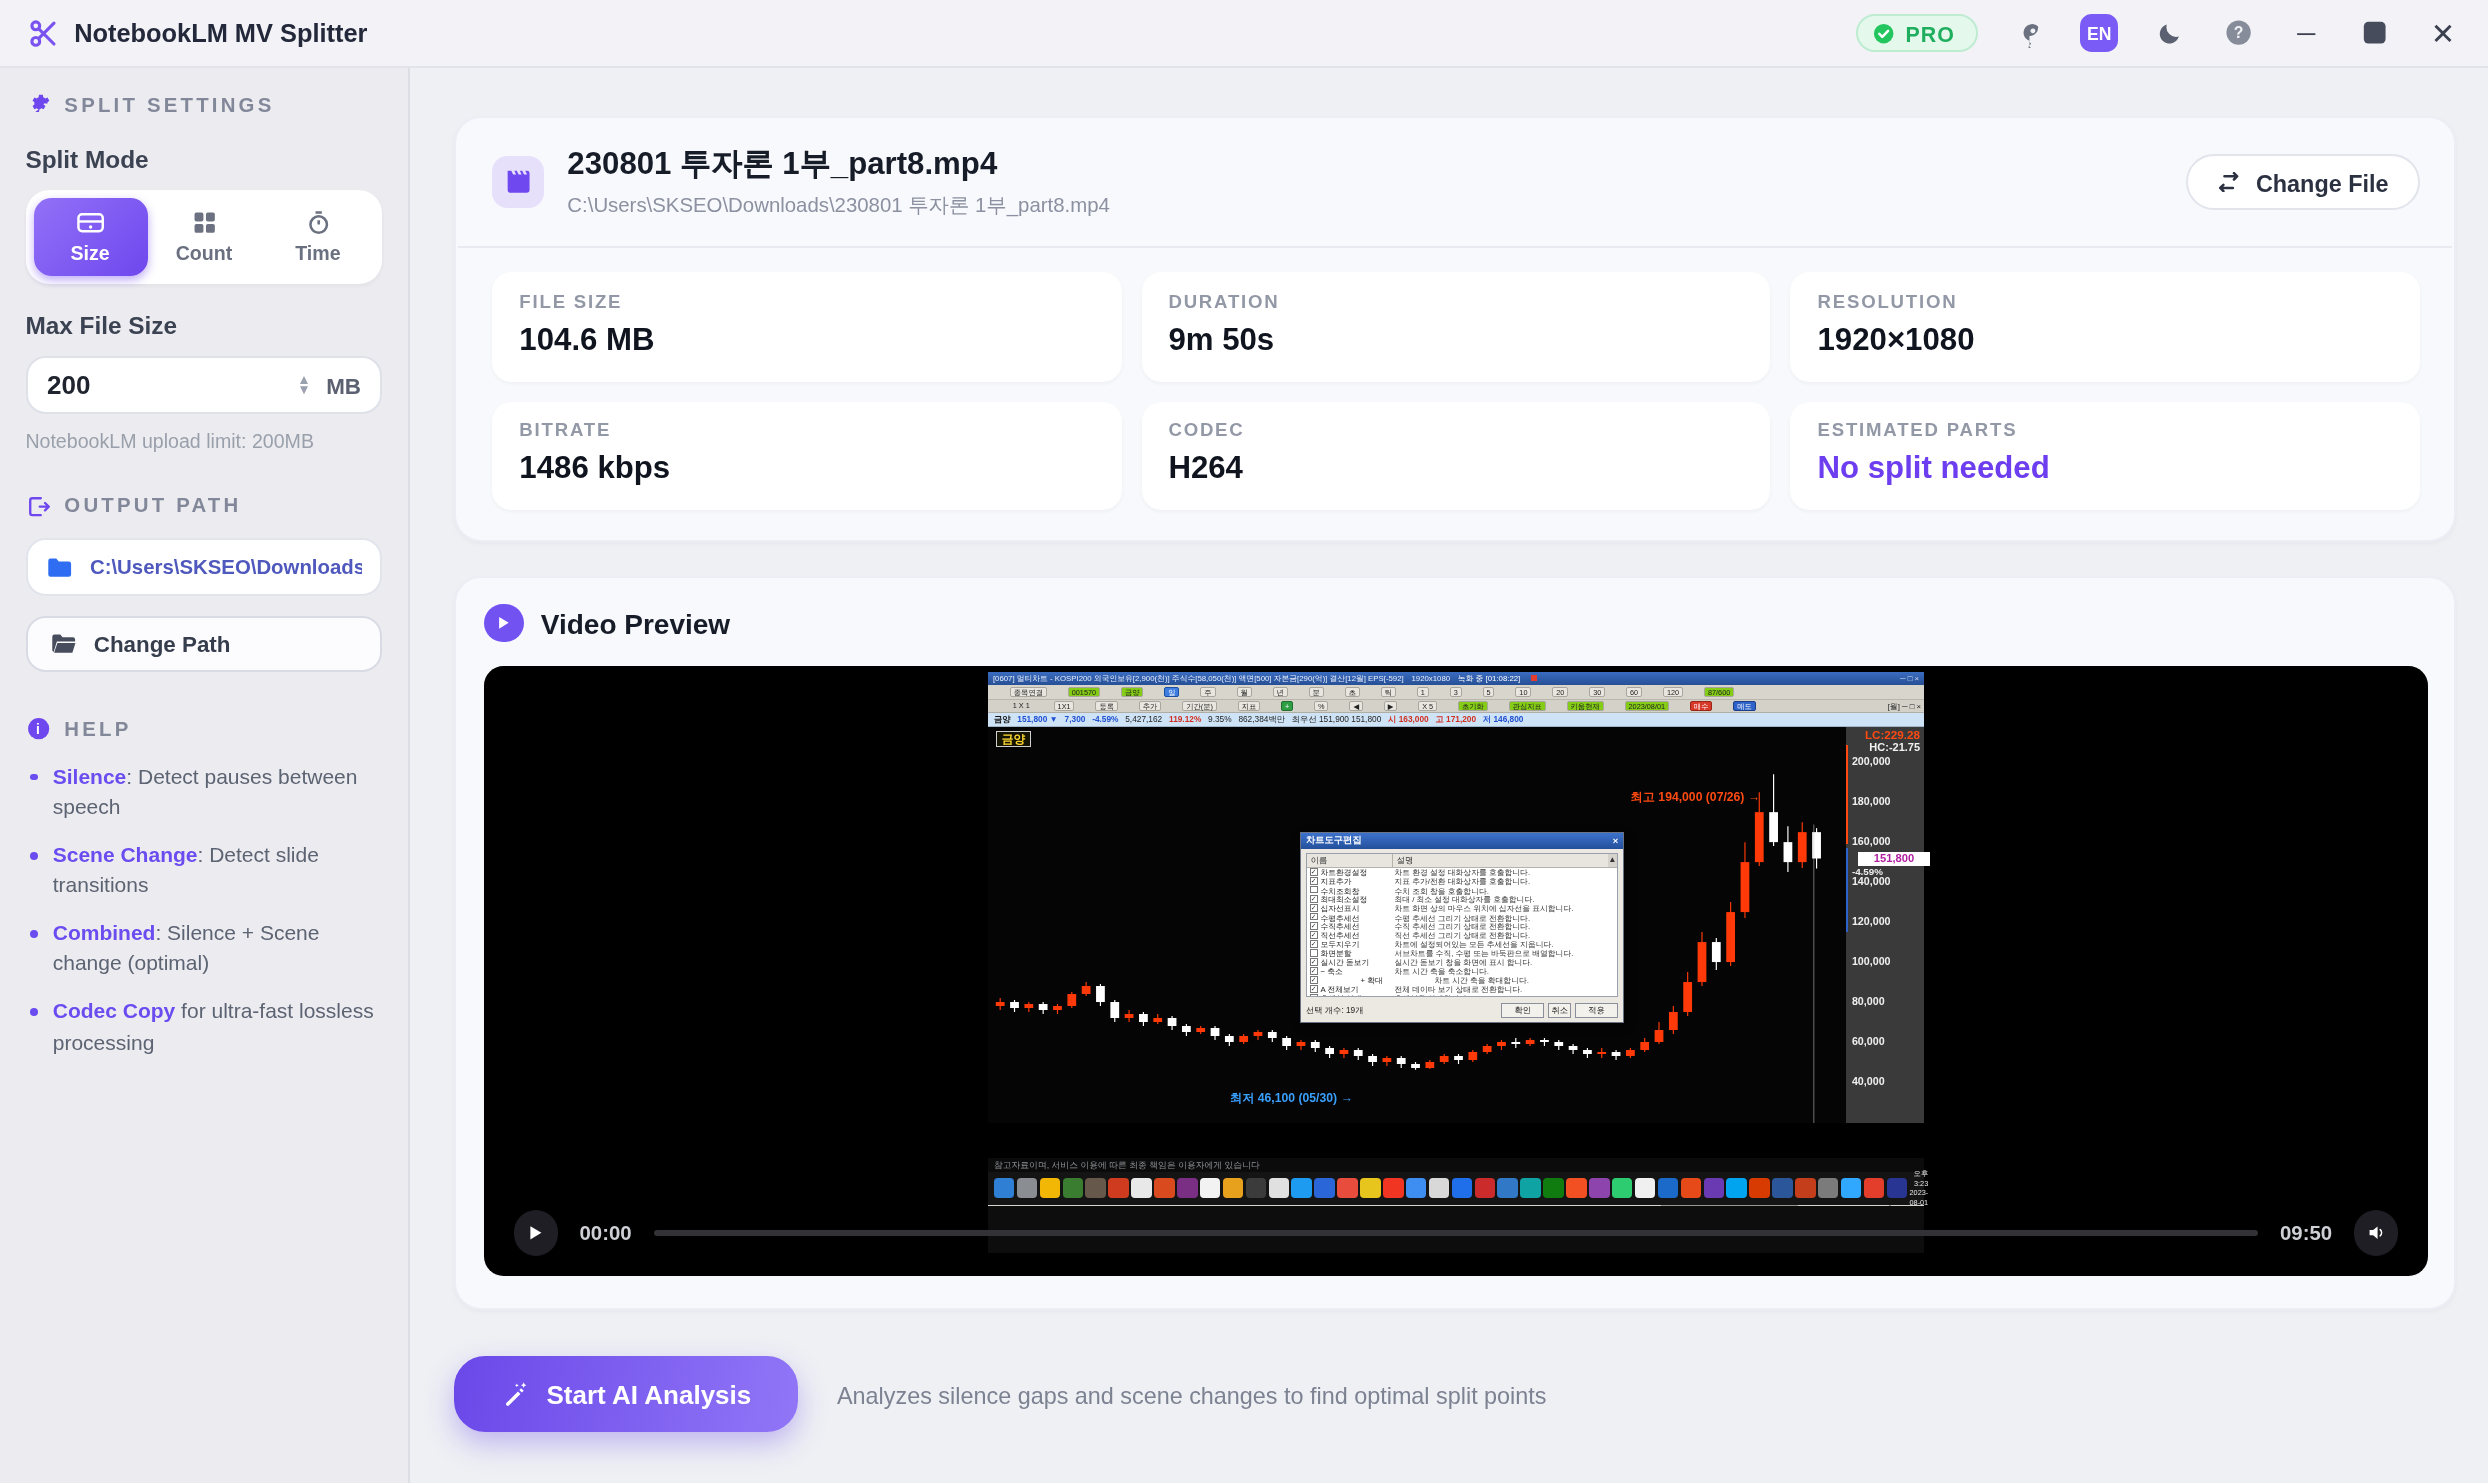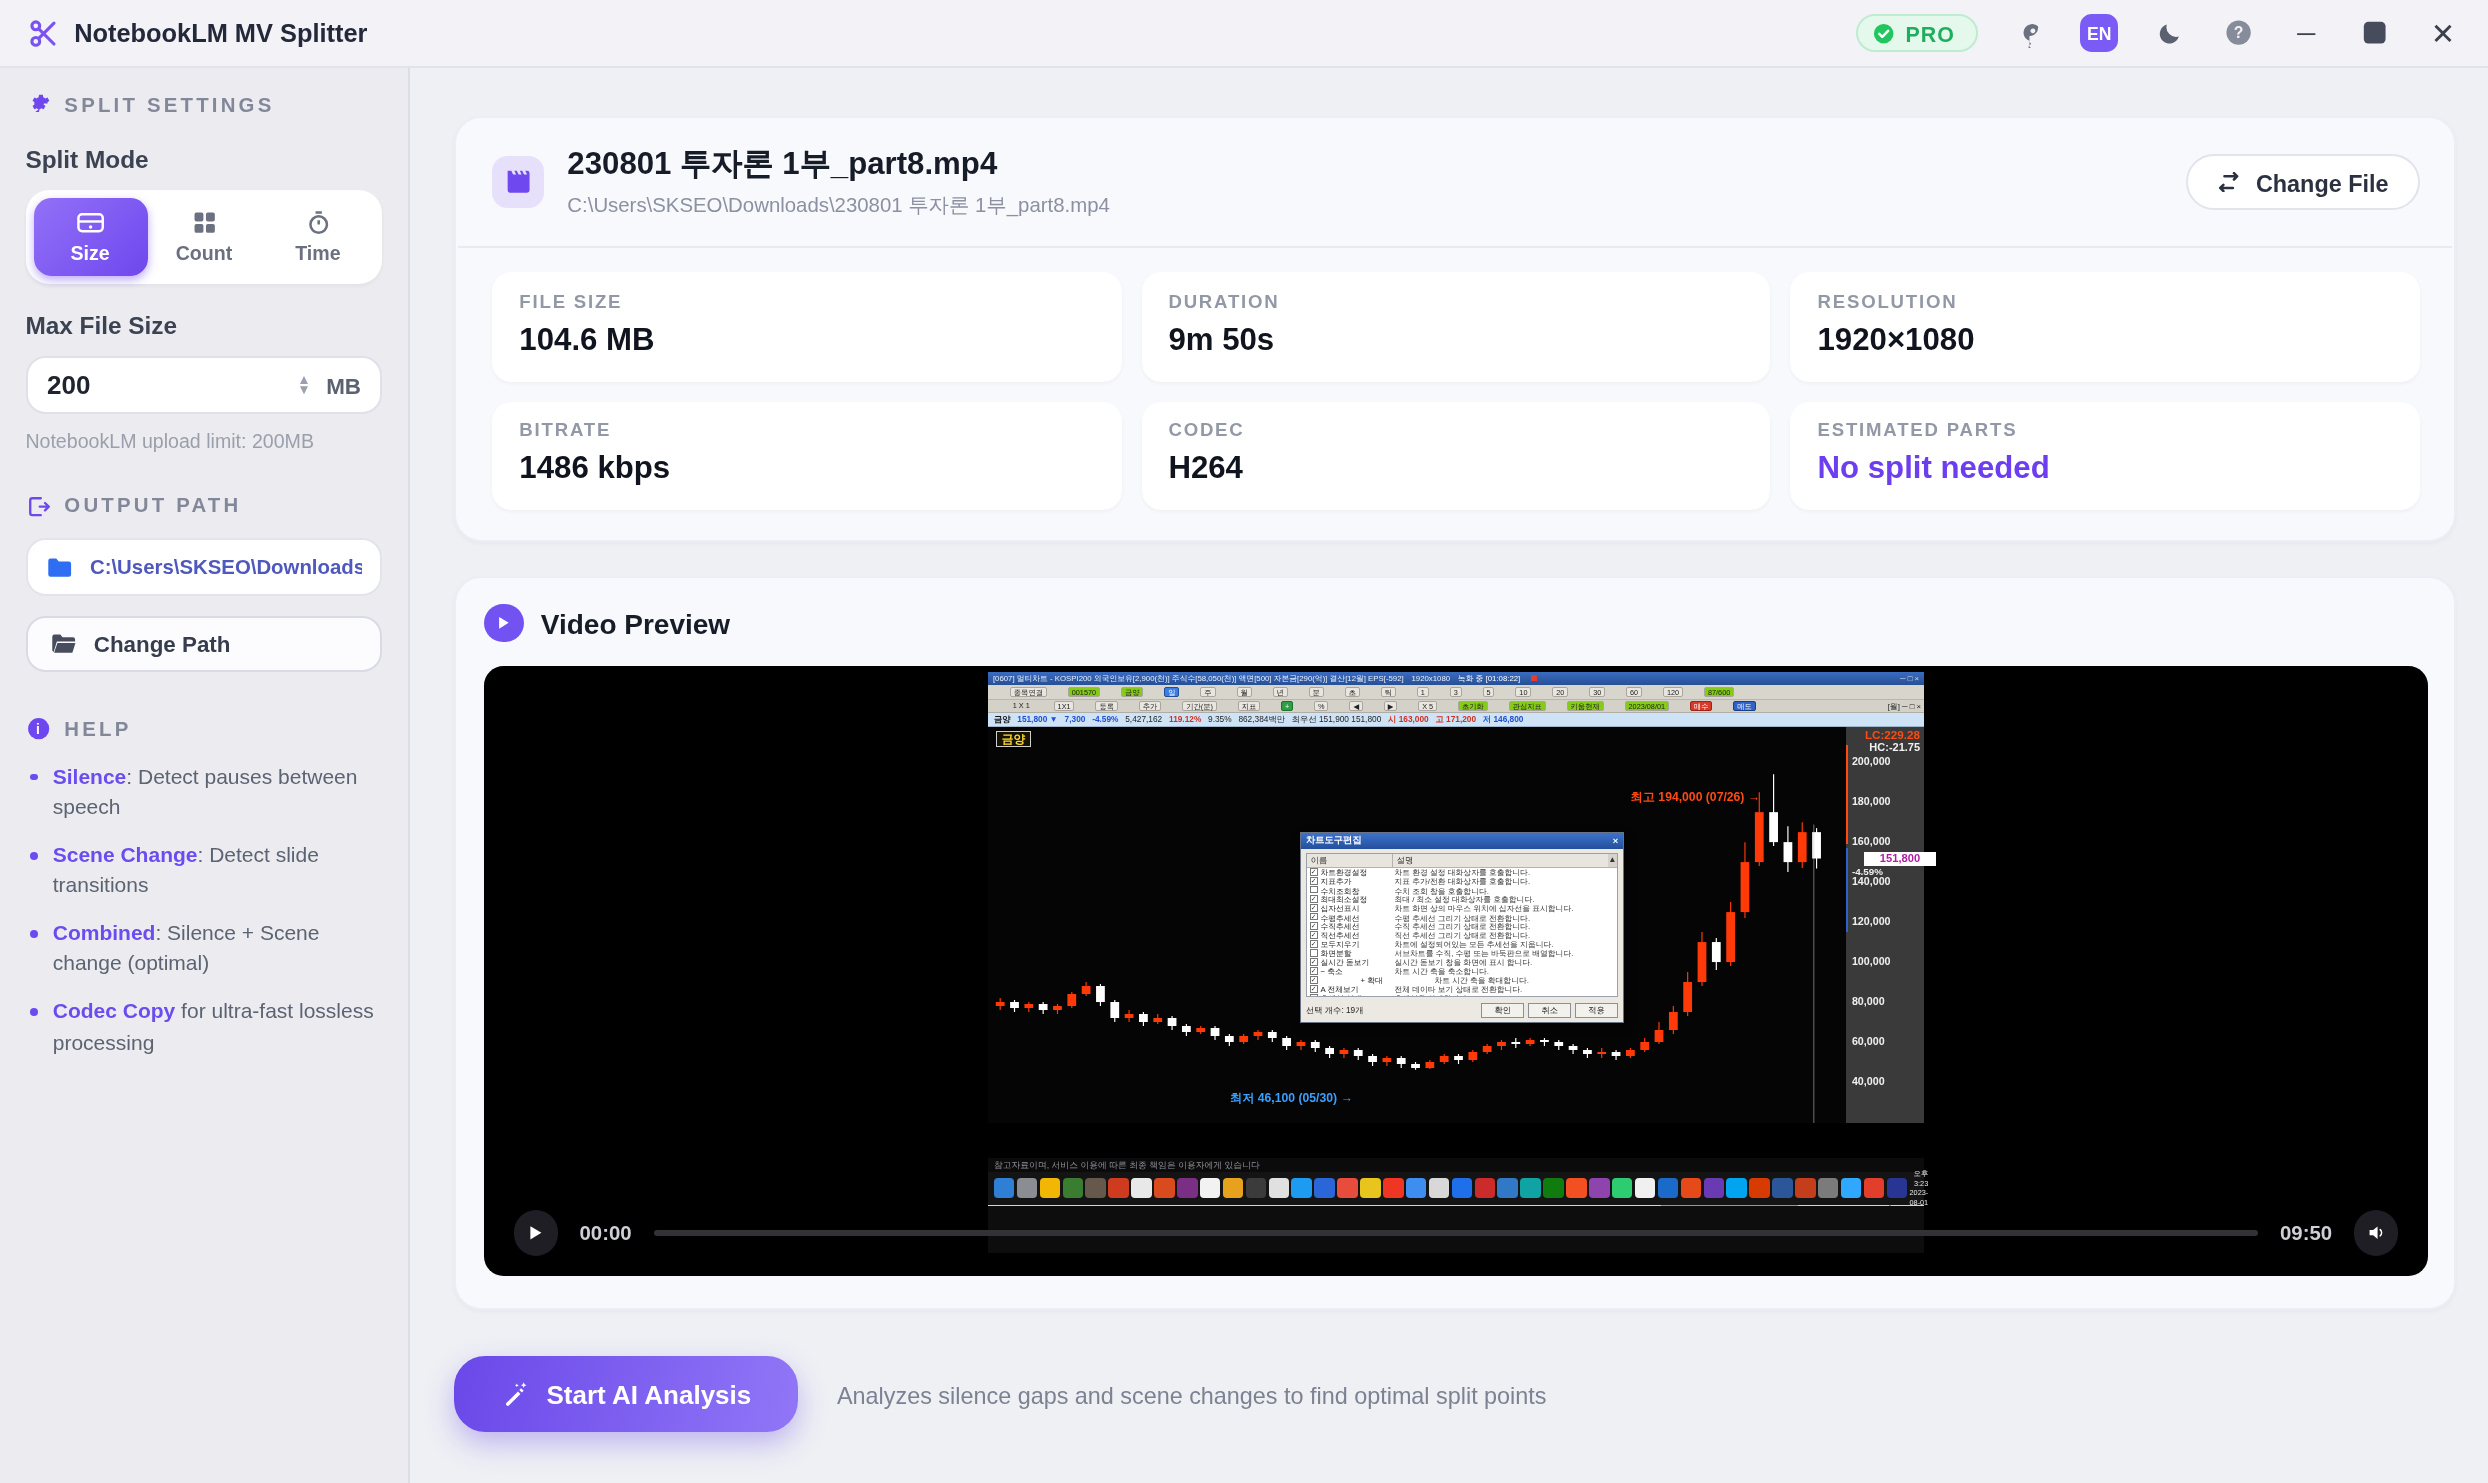--- a/index.html
+++ b/index.html
@@ -128,21 +128,21 @@
   .hts-info .k { color:#222; }
   .hts-chart { position:absolute; left:0; top:55px; width:936px; height:396px; background:#050505; }
   .stock-tag { position:absolute; left:7.8px; top:3.9px; border:1px solid #cfcfcf; background:#141400;
     color:#ffd832; font-size:11.7px; font-weight:800; padding:0 4.9px; line-height:14.6px; }
   .lc { position:absolute; right:3.9px; top:1px; color:#ff4a12; font-size:11.7px; font-weight:800; }
   .hc { position:absolute; right:3.9px; top:13.7px; color:#f2f2f2; font-size:11px; font-weight:700; }
   .axis-col { position:absolute; left:858px; top:0; width:78px; height:396px; background:#3a3a3a; }
   .axis-lab { position:absolute; left:5.9px; color:#f0f0f0; font-size:10.7px; font-weight:700; }
   .axis-edge-hi { position:absolute; left:0; top:17.6px; width:2px; height:99px; background:#ff4a12; }
   .axis-edge-lo { position:absolute; left:0; top:121px; width:2px; height:84px; background:#2e62c8; }
-  .cur-price { position:absolute; left:18px; top:125px; width:72px; height:13.7px; background:#fff;
+  .cur-price { position:absolute; left:12px; top:125px; width:72px; height:13.7px; background:#fff;
     color:#b01fa0; font-size:11.2px; font-weight:800; text-align:center; line-height:13.7px; }
   .cur-pct { position:absolute; left:5.9px; top:139px; color:#f0f0f0; font-size:9.8px; font-weight:700; }
   .anno-high { position:absolute; right:171px; top:62px; color:#ff4a12; font-size:12.2px; font-weight:800; }
   .anno-low { position:absolute; left:244px; top:363px; color:#3aa0ff; font-size:12.2px; font-weight:800; }
   .date-axis { position:absolute; left:0; top:451px; width:936px; height:16.6px;
     background:linear-gradient(#bdbdbd,#8e8e8e); }
   .date-lab { position:absolute; top:2px; color:#111; font-size:10.2px; font-weight:700; }
   .hts-scroll { position:absolute; left:0; top:467px; width:936px; height:12.7px; background:#d8d5cf;
     border-top:1px solid #aaa; }
   .hts-scroll .thumb { position:absolute; left:673px; top:1px; width:137px; height:9.8px;
@@ -668,21 +668,21 @@
                           <span style="width: 7.8px; height: 7.8px; border: 1px solid rgb(119, 119, 119); margin: 0px 2.9px; flex: 0 0 auto; background: rgb(255, 255, 255); font-size: 6.8px; line-height: 6.8px; text-align: center; color: rgb(34, 34, 34);"></span>
                           <span style="width: 74px; flex: 0 0 auto; overflow: hidden;">추세선 삭제</span>
                           <span style="flex: 1 1 0%; overflow: hidden; color: rgb(51, 51, 51);">추세선을 삭제합니다.</span>
                         </div>
                       </div>
                   </div>
                   <div style="position:absolute;left:4.9px;bottom:3.9px;right:4.9px;display:flex;align-items:center;font-size:8.3px;color:#222;">
                     <span>선택 개수:  19개</span>
                     <span id="dialog-btns" style="margin-left:auto;display:flex;gap:3.9px;">
                         <span style="display: inline-block; width: 43px; text-align: center; border: 1px solid rgb(138, 143, 154); background: rgb(242, 241, 236); font-size: 8.3px; padding: 1px 0px;">확인</span>
-                        <span style="display: inline-block; width: 43px; text-align: center; border: 1px solid rgb(138, 143, 154); background: rgb(242, 241, 236); font-size: 8.3px; padding: 1px 0px;">취소</span>
+                        <span style="display: inline-block; width: 23px; text-align: center; border: 1px solid rgb(138, 143, 154); background: rgb(242, 241, 236); font-size: 8.3px; padding: 1px 0px;">취소</span>
                         <span style="display: inline-block; width: 43px; text-align: center; border: 1px solid rgb(138, 143, 154); background: rgb(242, 241, 236); font-size: 8.3px; padding: 1px 0px;">적용</span>
                       </span>
                   </div>
                 </div>
 
                 <div class="date-axis" id="date-axis">
                     <div class="date-lab" style="left: 9.8px;">2023/03</div>
                     <div class="date-lab" style="left: 218px;">05</div>
                     <div class="date-lab" style="left: 392px;">06</div>
                     <div class="date-lab" style="left: 574px;">07</div>

